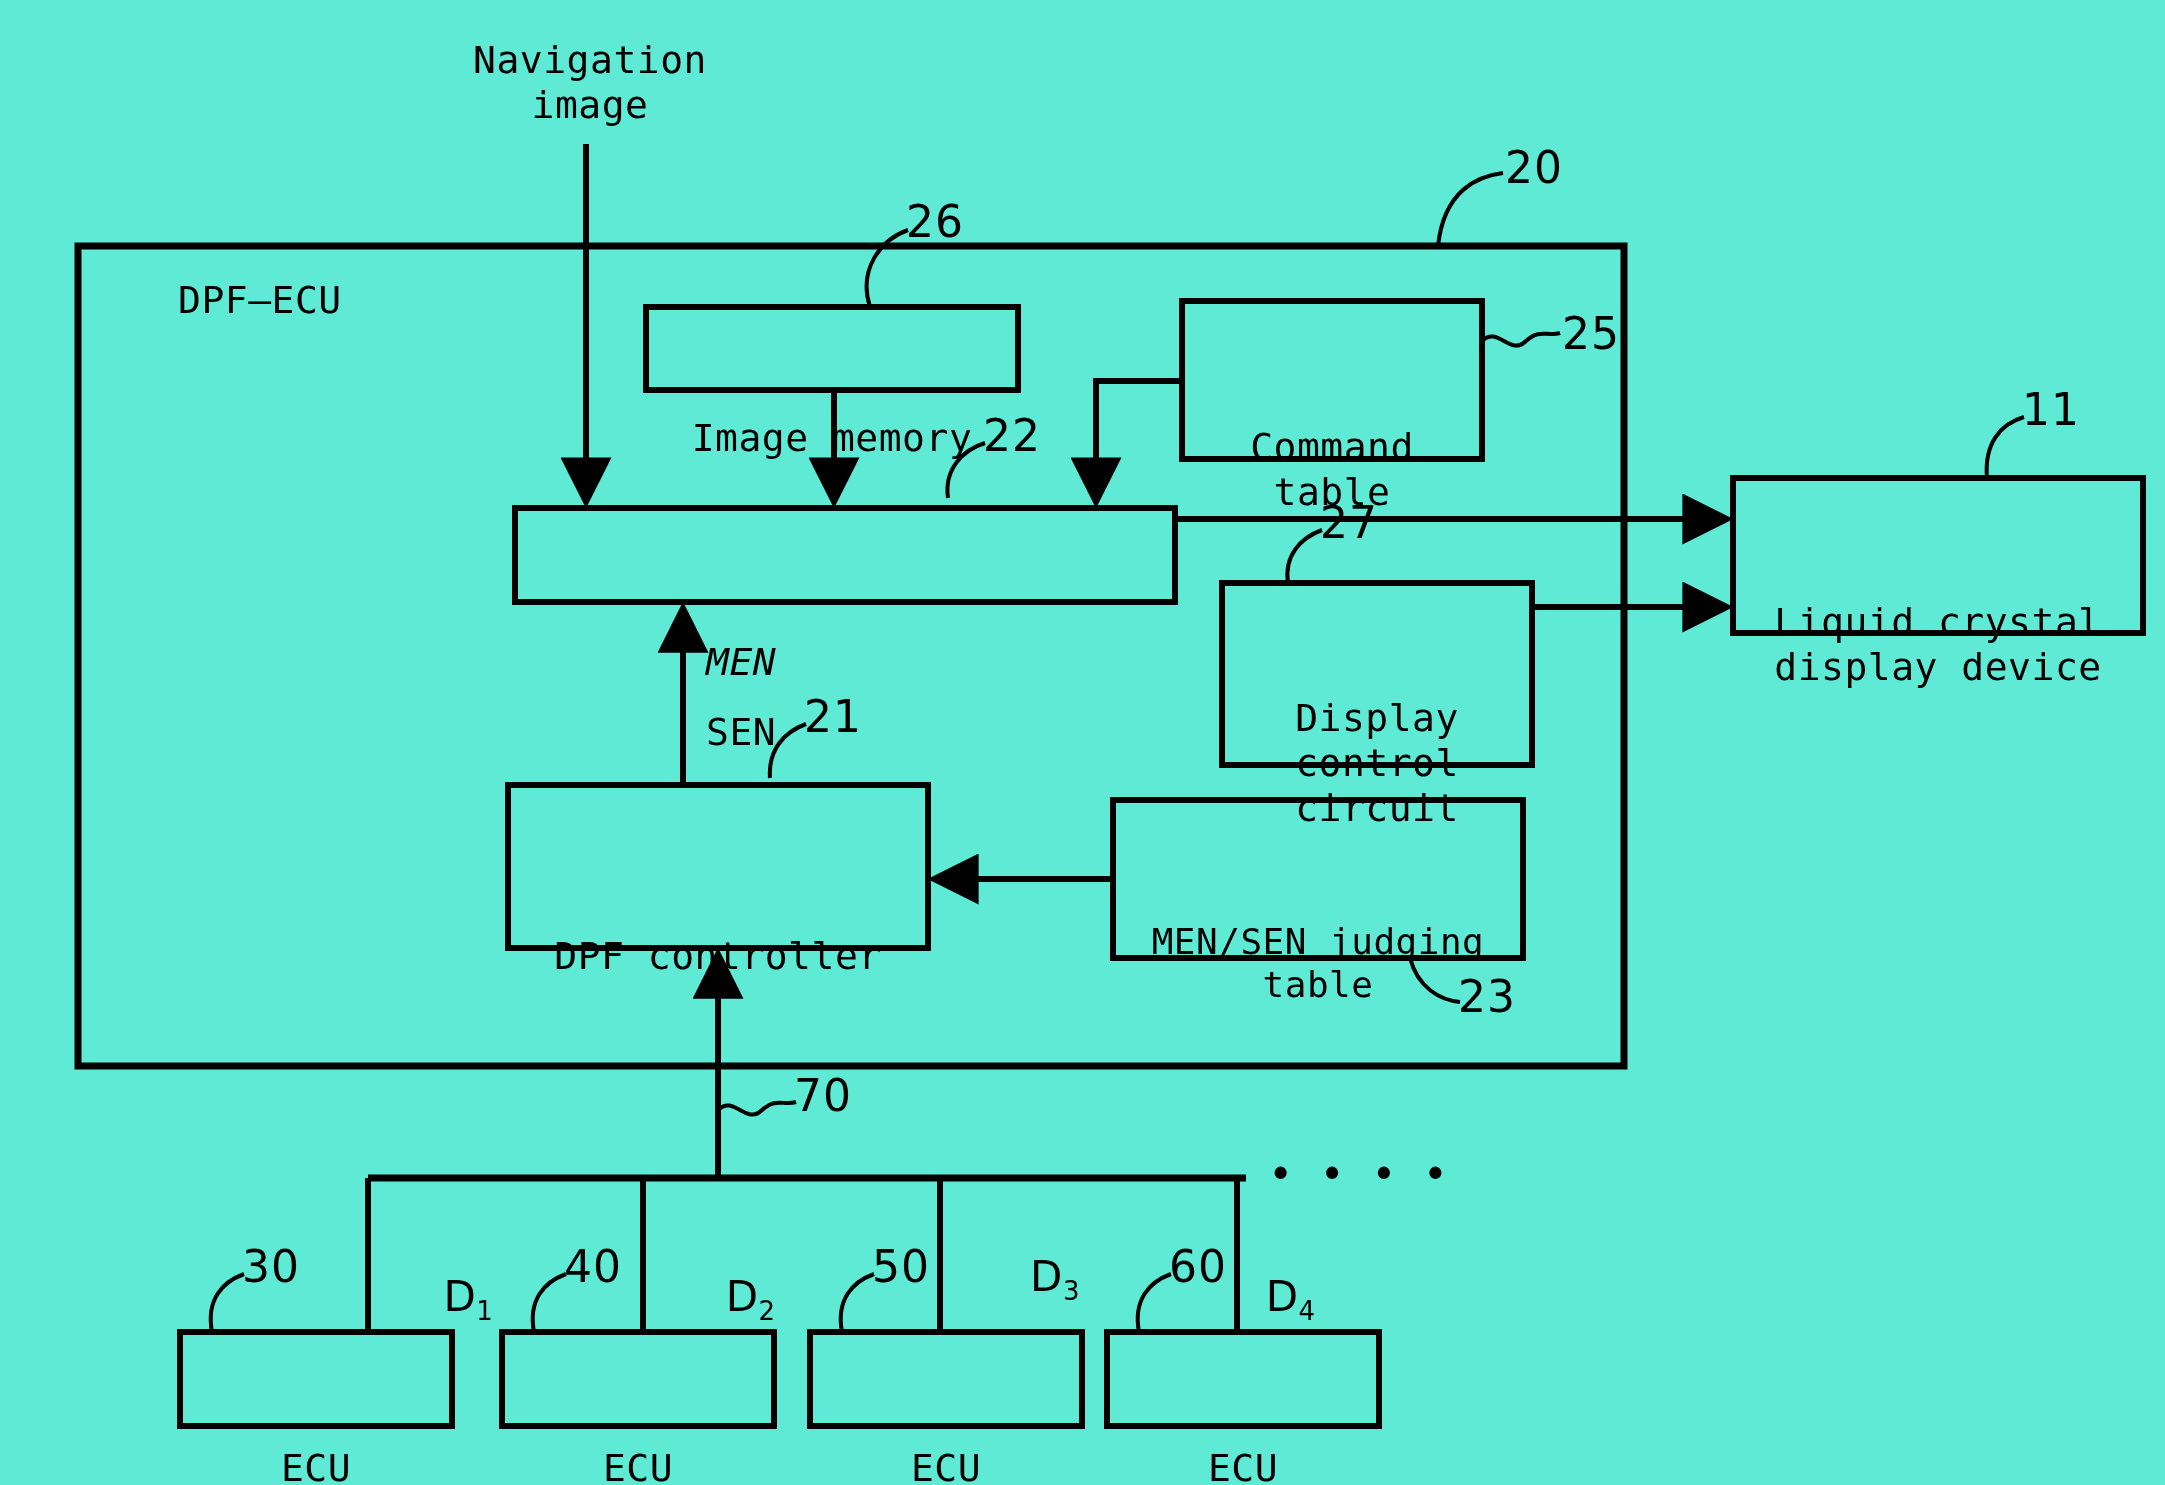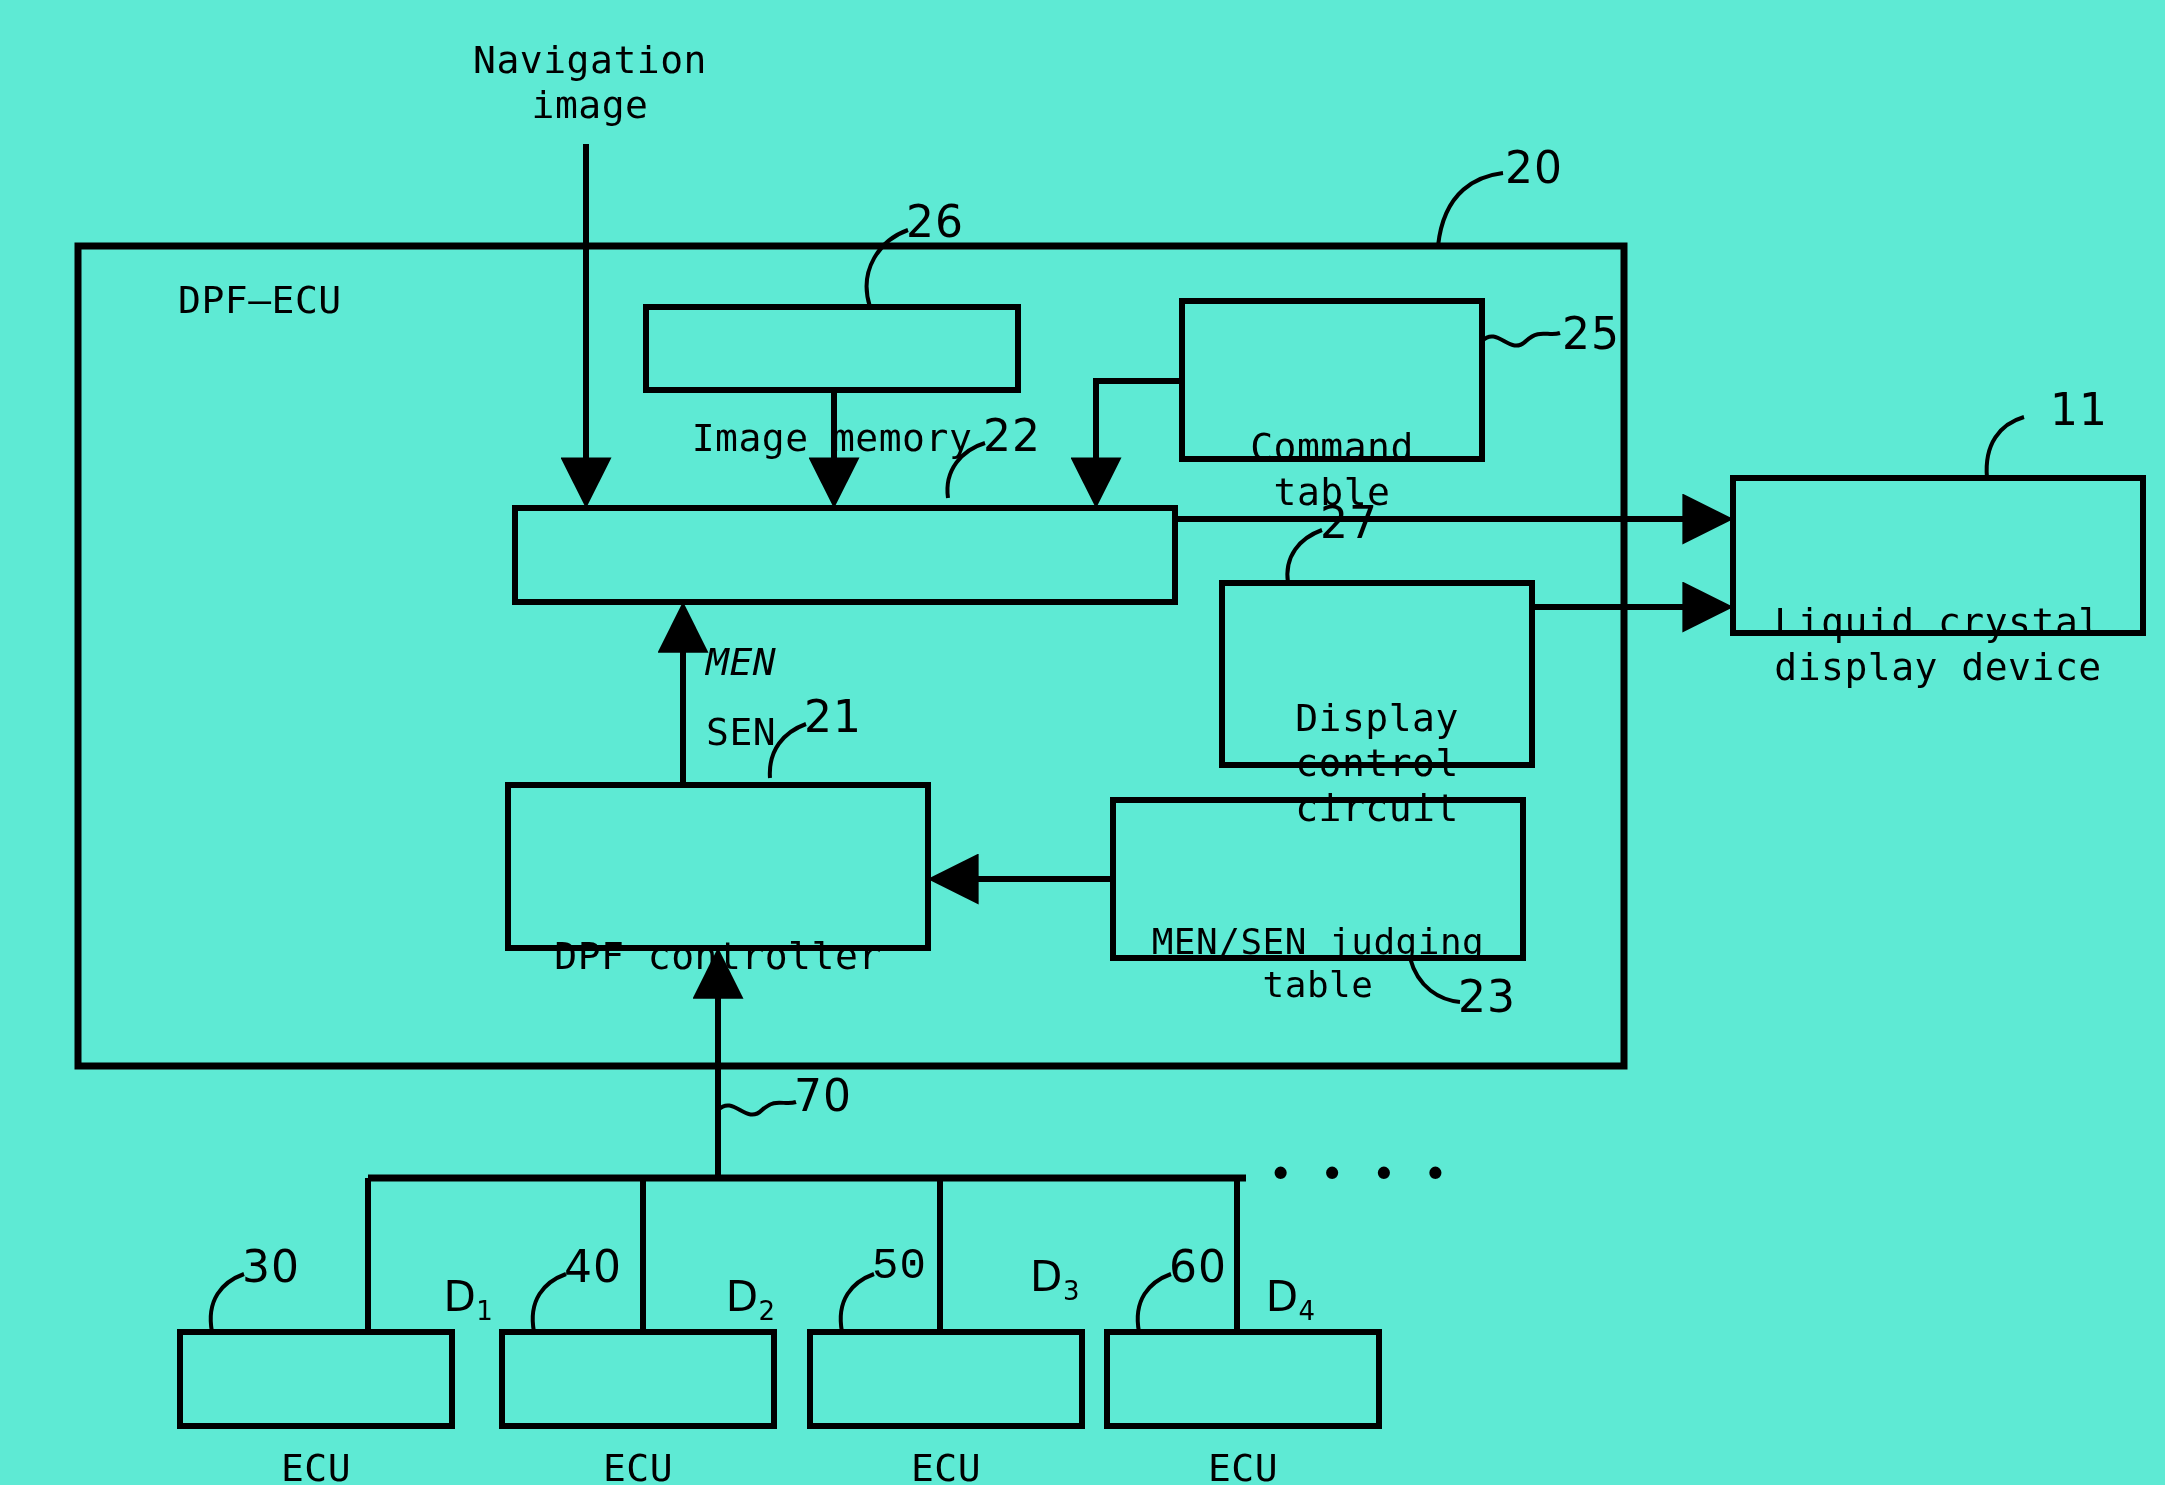--- a/index.html
+++ b/index.html
@@ -205,23 +205,23 @@
     <span>D</span><sub>3</sub>
   </div>
   <div class="sub-label" style="left:1203px; top:1222px; width:120px; text-align:center;">
     <span>D</span><sub>4</sub>
   </div>
 
   <div class="ref-num" style="left:1505px; top:142px; width:90px; text-align:left;">20</div>
   <div class="ref-num" style="left:906px; top:196px; width:90px; text-align:left;">26</div>
   <div class="ref-num" style="left:1562px; top:308px; width:90px; text-align:left;">25</div>
   <div class="ref-num" style="left:983px; top:410px; width:90px; text-align:left;">22</div>
-  <div class="ref-num" style="left:2022px; top:384px; width:90px; text-align:left;margin-left:28px;">11</div>
+  <div class="ref-num" style="left:2022px; top:384px; width:90px; text-align:left;">11</div>
   <div class="ref-num" style="left:1320px; top:497px; width:90px; text-align:left;">27</div>
   <div class="ref-num" style="left:804px; top:691px; width:90px; text-align:left;">21</div>
   <div class="ref-num" style="left:1458px; top:971px; width:90px; text-align:left;">23</div>
   <div class="ref-num" style="left:794px; top:1070px; width:90px; text-align:left;">70</div>
   <div class="ref-num" style="left:242px; top:1241px; width:90px; text-align:left;">30</div>
   <div class="ref-num" style="left:564px; top:1241px; width:90px; text-align:left;">40</div>
-  <div class="ref-num" style="left:872px; top:1241px; width:90px; text-align:left;font-family:Liberation Mono, monospace;">50</div>
+  <div class="ref-num" style="left:872px; top:1241px; width:90px; text-align:left;">50</div>
   <div class="ref-num" style="left:1169px; top:1241px; width:90px; text-align:left;">60</div>
 
 </div>
 
 </body></html>

